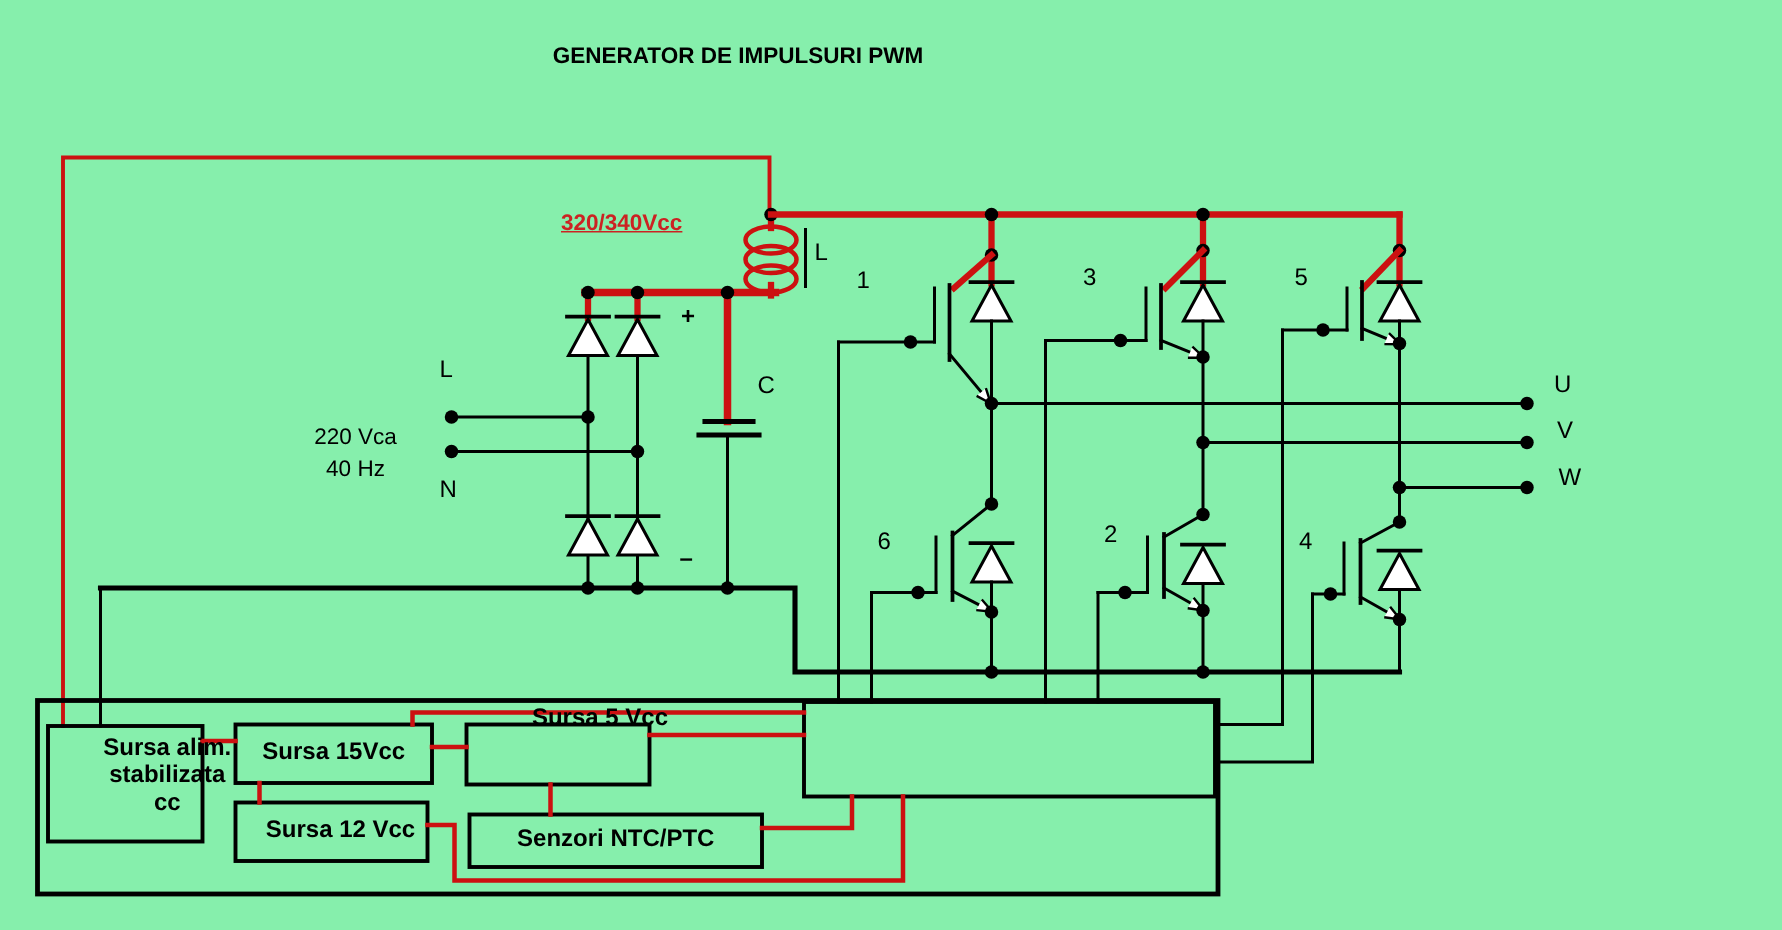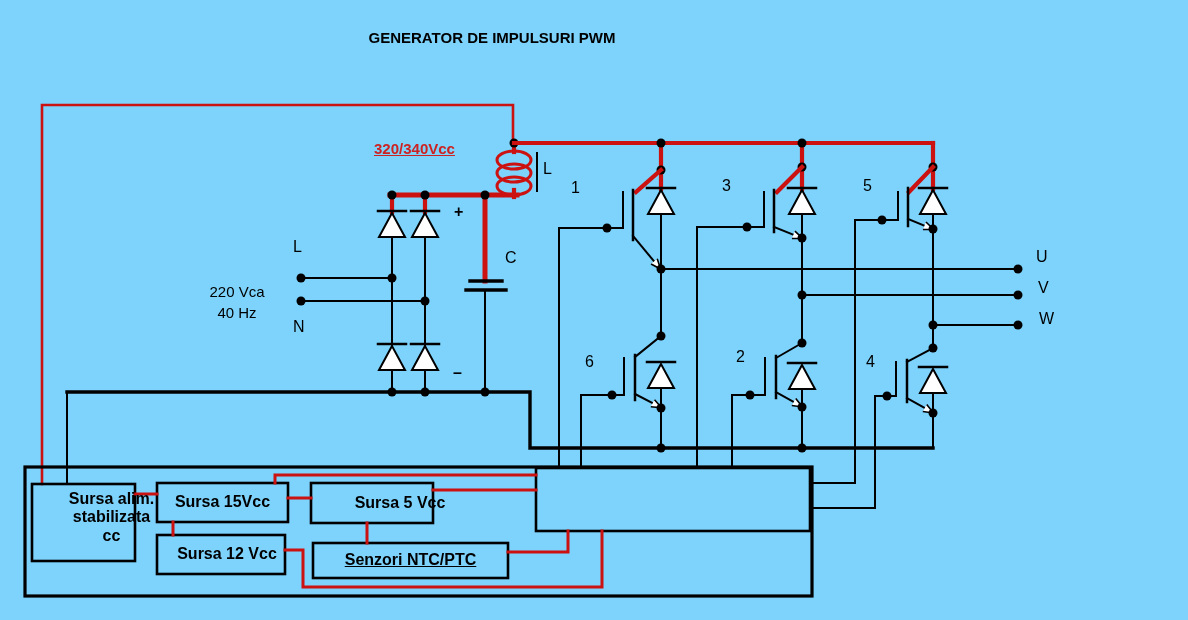--- a/index.html
+++ b/index.html
@@ -1,20 +1,20 @@
 <!DOCTYPE html>
 <html style="--wire-red: #cc1111; --label-red: #cc2222;"><head>
 <meta charset="utf-8">
 <style>
   html,body{margin:0;padding:0;background:#fff;}
   :root{
     --wire-red:#cc1111;
     --label-red:#cc2222;
   }
-  #stage{position:relative;width:1188px;height:620px;background:#7dd3fc;overflow:hidden;
+  #stage{position:relative;width:1188px;height:620px;background:#86efac;overflow:hidden;
          font-family:"Liberation Sans",sans-serif;}
   #schem{position:absolute;left:0;top:0;}
   .lbl{position:absolute;font:15px "Liberation Sans",sans-serif;color:#000;white-space:nowrap;line-height:1.15;}
   .b{font-weight:bold;}
   .red{color:var(--label-red);text-decoration:underline;}
   .c{text-align:center;}
   .s16{font-size:16px;}
   .prewrap{white-space:pre-line;margin-left:28px;}
   
   .k2{stroke:#000;stroke-width:2;fill:none;stroke-linecap:square;}
@@ -272,16 +272,16 @@
 
 <div class="lbl s16" style="left:1036px;top:248px;">U</div>
 <div class="lbl s16" style="left:1038px;top:279px;">V</div>
 <div class="lbl s16" style="left:1039px;top:310px;">W</div>
 
 <div class="lbl b s16 c prewrap" style="left:34px;top:490px;width:99px;">Sursa alim.
 stabilizata
 cc</div>
 <div class="lbl b s16 c" style="left:157px;top:493px;width:131px;">Sursa 15Vcc</div>
 <div class="lbl b s16 c" style="left:157px;top:545px;width:140px;">Sursa 12 Vcc</div>
-<div class="lbl b s16 c" style="left:311px;top:494px;width:122px;padding-left:28px;">Sursa 5 Vcc</div>
-<div class="lbl b s16 c" style="left:313px;top:551px;width:195px;text-decoration:underline;">Senzori NTC/PTC</div>
+<div class="lbl b s16 c" style="left:311px;top:470px;width:122px;padding-left:28px;">Sursa 5 Vcc</div>
+<div class="lbl b s16 c" style="left:313px;top:551px;width:195px;">Senzori NTC/PTC</div>
 
 </div>
 
 </body></html>

